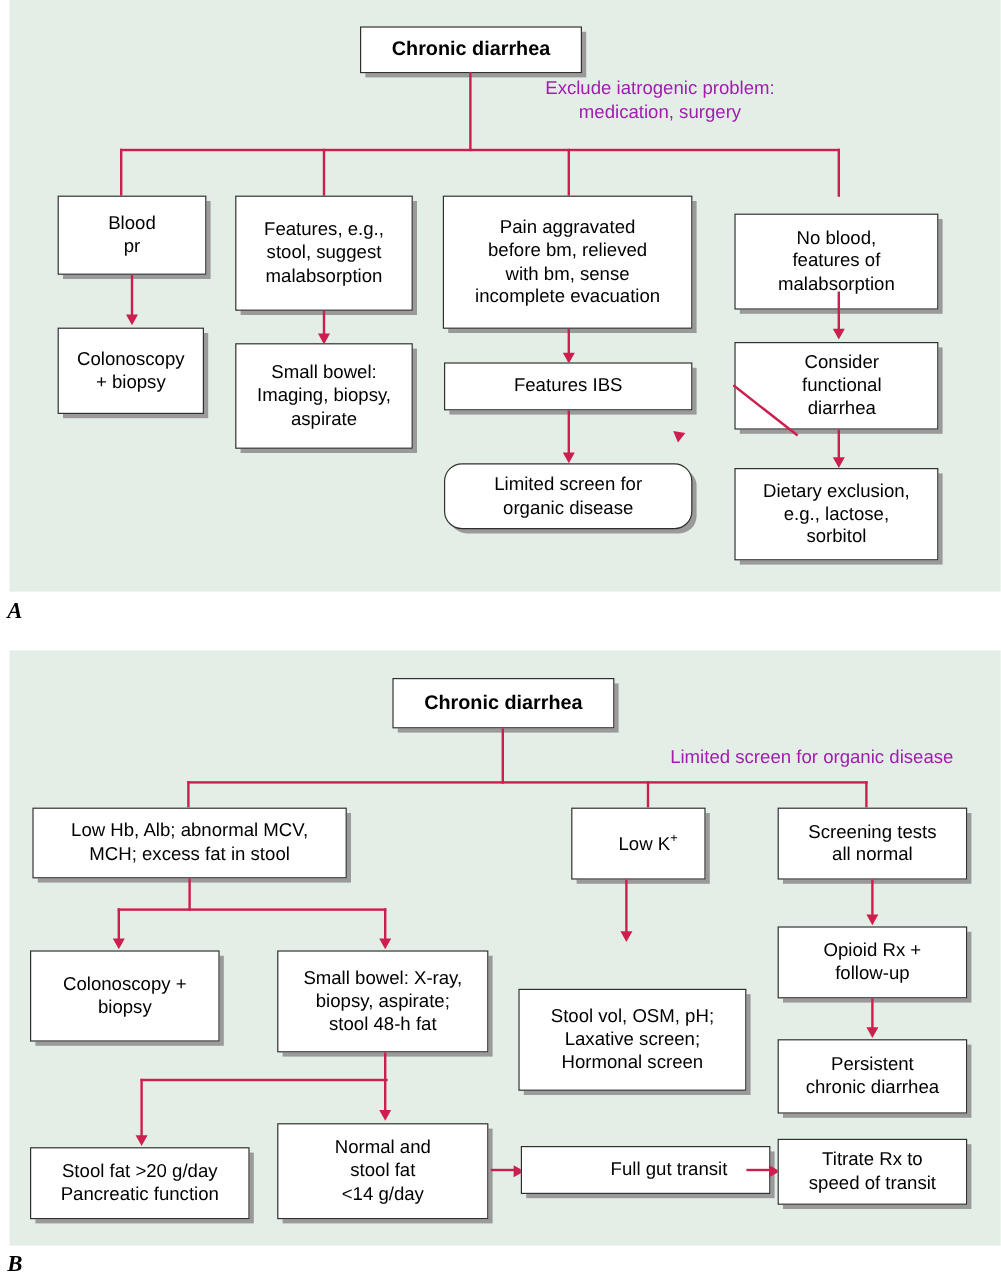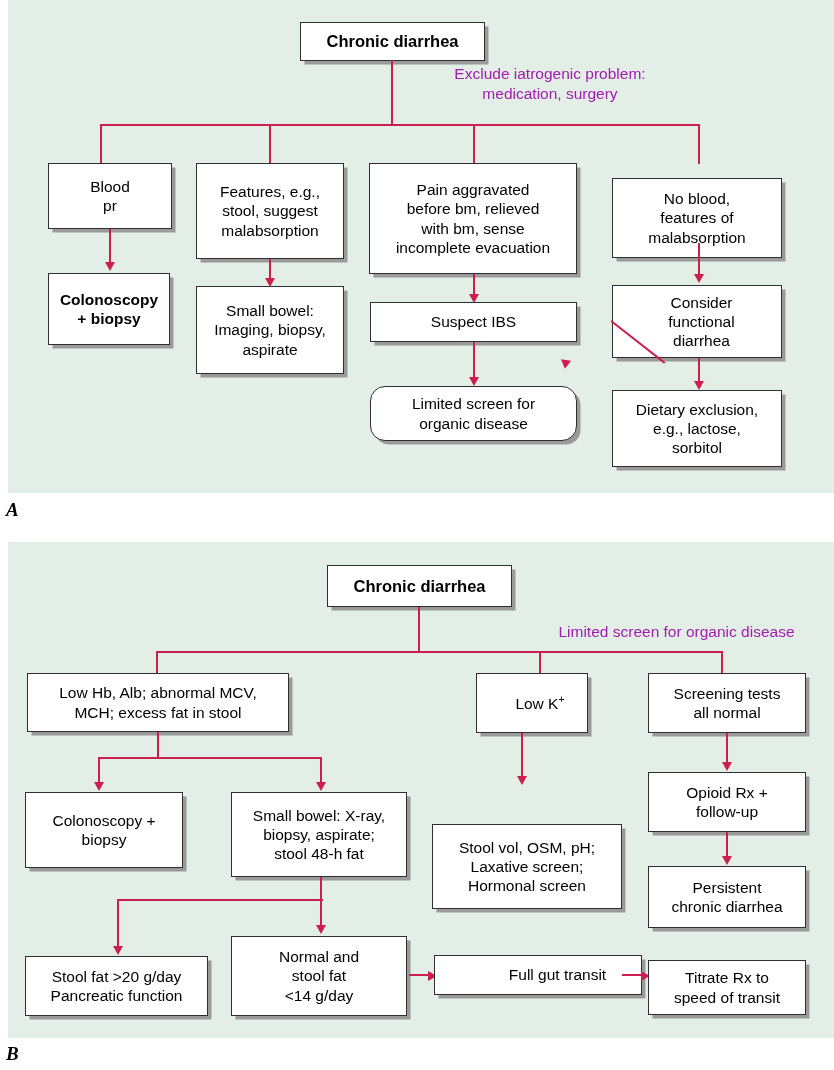--- a/index.html
+++ b/index.html
@@ -135,28 +135,28 @@
 
 <div class="vline" style="left:269px; top:259px; height:20px;"></div>
 <div class="arrow-head" style="left:264.7px; top:278px;"></div>
 
 <div class="vline" style="left:473px; top:274px; height:21px;"></div>
 <div class="arrow-head" style="left:468.7px; top:294px;"></div>
 
 <div class="vline" style="left:698px; top:243px; height:32px;"></div>
 <div class="arrow-head" style="left:693.7px; top:274px;"></div>
 
-<div class="box" style="left:48px; top:273px; width:122px; height:72px; white-space:pre-line;font-weight:bold;">Colonoscopy
+<div class="box" style="left:48px; top:273px; width:122px; height:72px; white-space:pre-line;">Colonoscopy
 + biopsy</div>
 
 <div class="box" style="left:196px; top:286px; width:148px; height:88px; white-space:pre-line;">Small bowel:
 Imaging, biopsy,
 aspirate</div>
 
-<div class="box" style="left:370px; top:302px; width:207px; height:40px; white-space:pre-line;">Suspect IBS</div>
+<div class="box" style="left:370px; top:302px; width:207px; height:40px; white-space:pre-line;">Features IBS</div>
 
 <div class="box" style="left:612px; top:285px; width:170px; height:73px; white-space:pre-line;padding-left:13px;">Consider
 functional
 diarrhea</div>
 
 <div class="vline" style="left:473px; top:342px; height:36px;"></div>
 <div class="arrow-head" style="left:468.7px; top:377px;"></div>
 
 <div class="vline" style="left:698px; top:358px; height:24px;"></div>
 <div class="arrow-head" style="left:693.7px; top:381px;"></div>
@@ -244,16 +244,16 @@
 &lt;14 g/day</div>
 
 <div class="hline" style="left:409px; top:974px; width:20px;"></div>
 <div class="arrow-head right" style="left:428px; top:970.5px;"></div>
 
 <div class="box" style="left:434px; top:955px; width:208px; height:40px; white-space:pre-line;padding-left:43px;">Full gut transit</div>
 
 <div class="hline" style="left:622px; top:974px; width:20px;"></div>
 <div class="arrow-head right" style="left:641px; top:970.5px;"></div>
 
-<div class="box" style="left:648px; top:949px; width:158px; height:55px; white-space:pre-line;margin-top:11px;">Titrate Rx to
+<div class="box" style="left:648px; top:949px; width:158px; height:55px; white-space:pre-line;">Titrate Rx to
 speed of transit</div>
 
 <div class="panel-label" id="label-b">B</div>
 
 </body></html>

